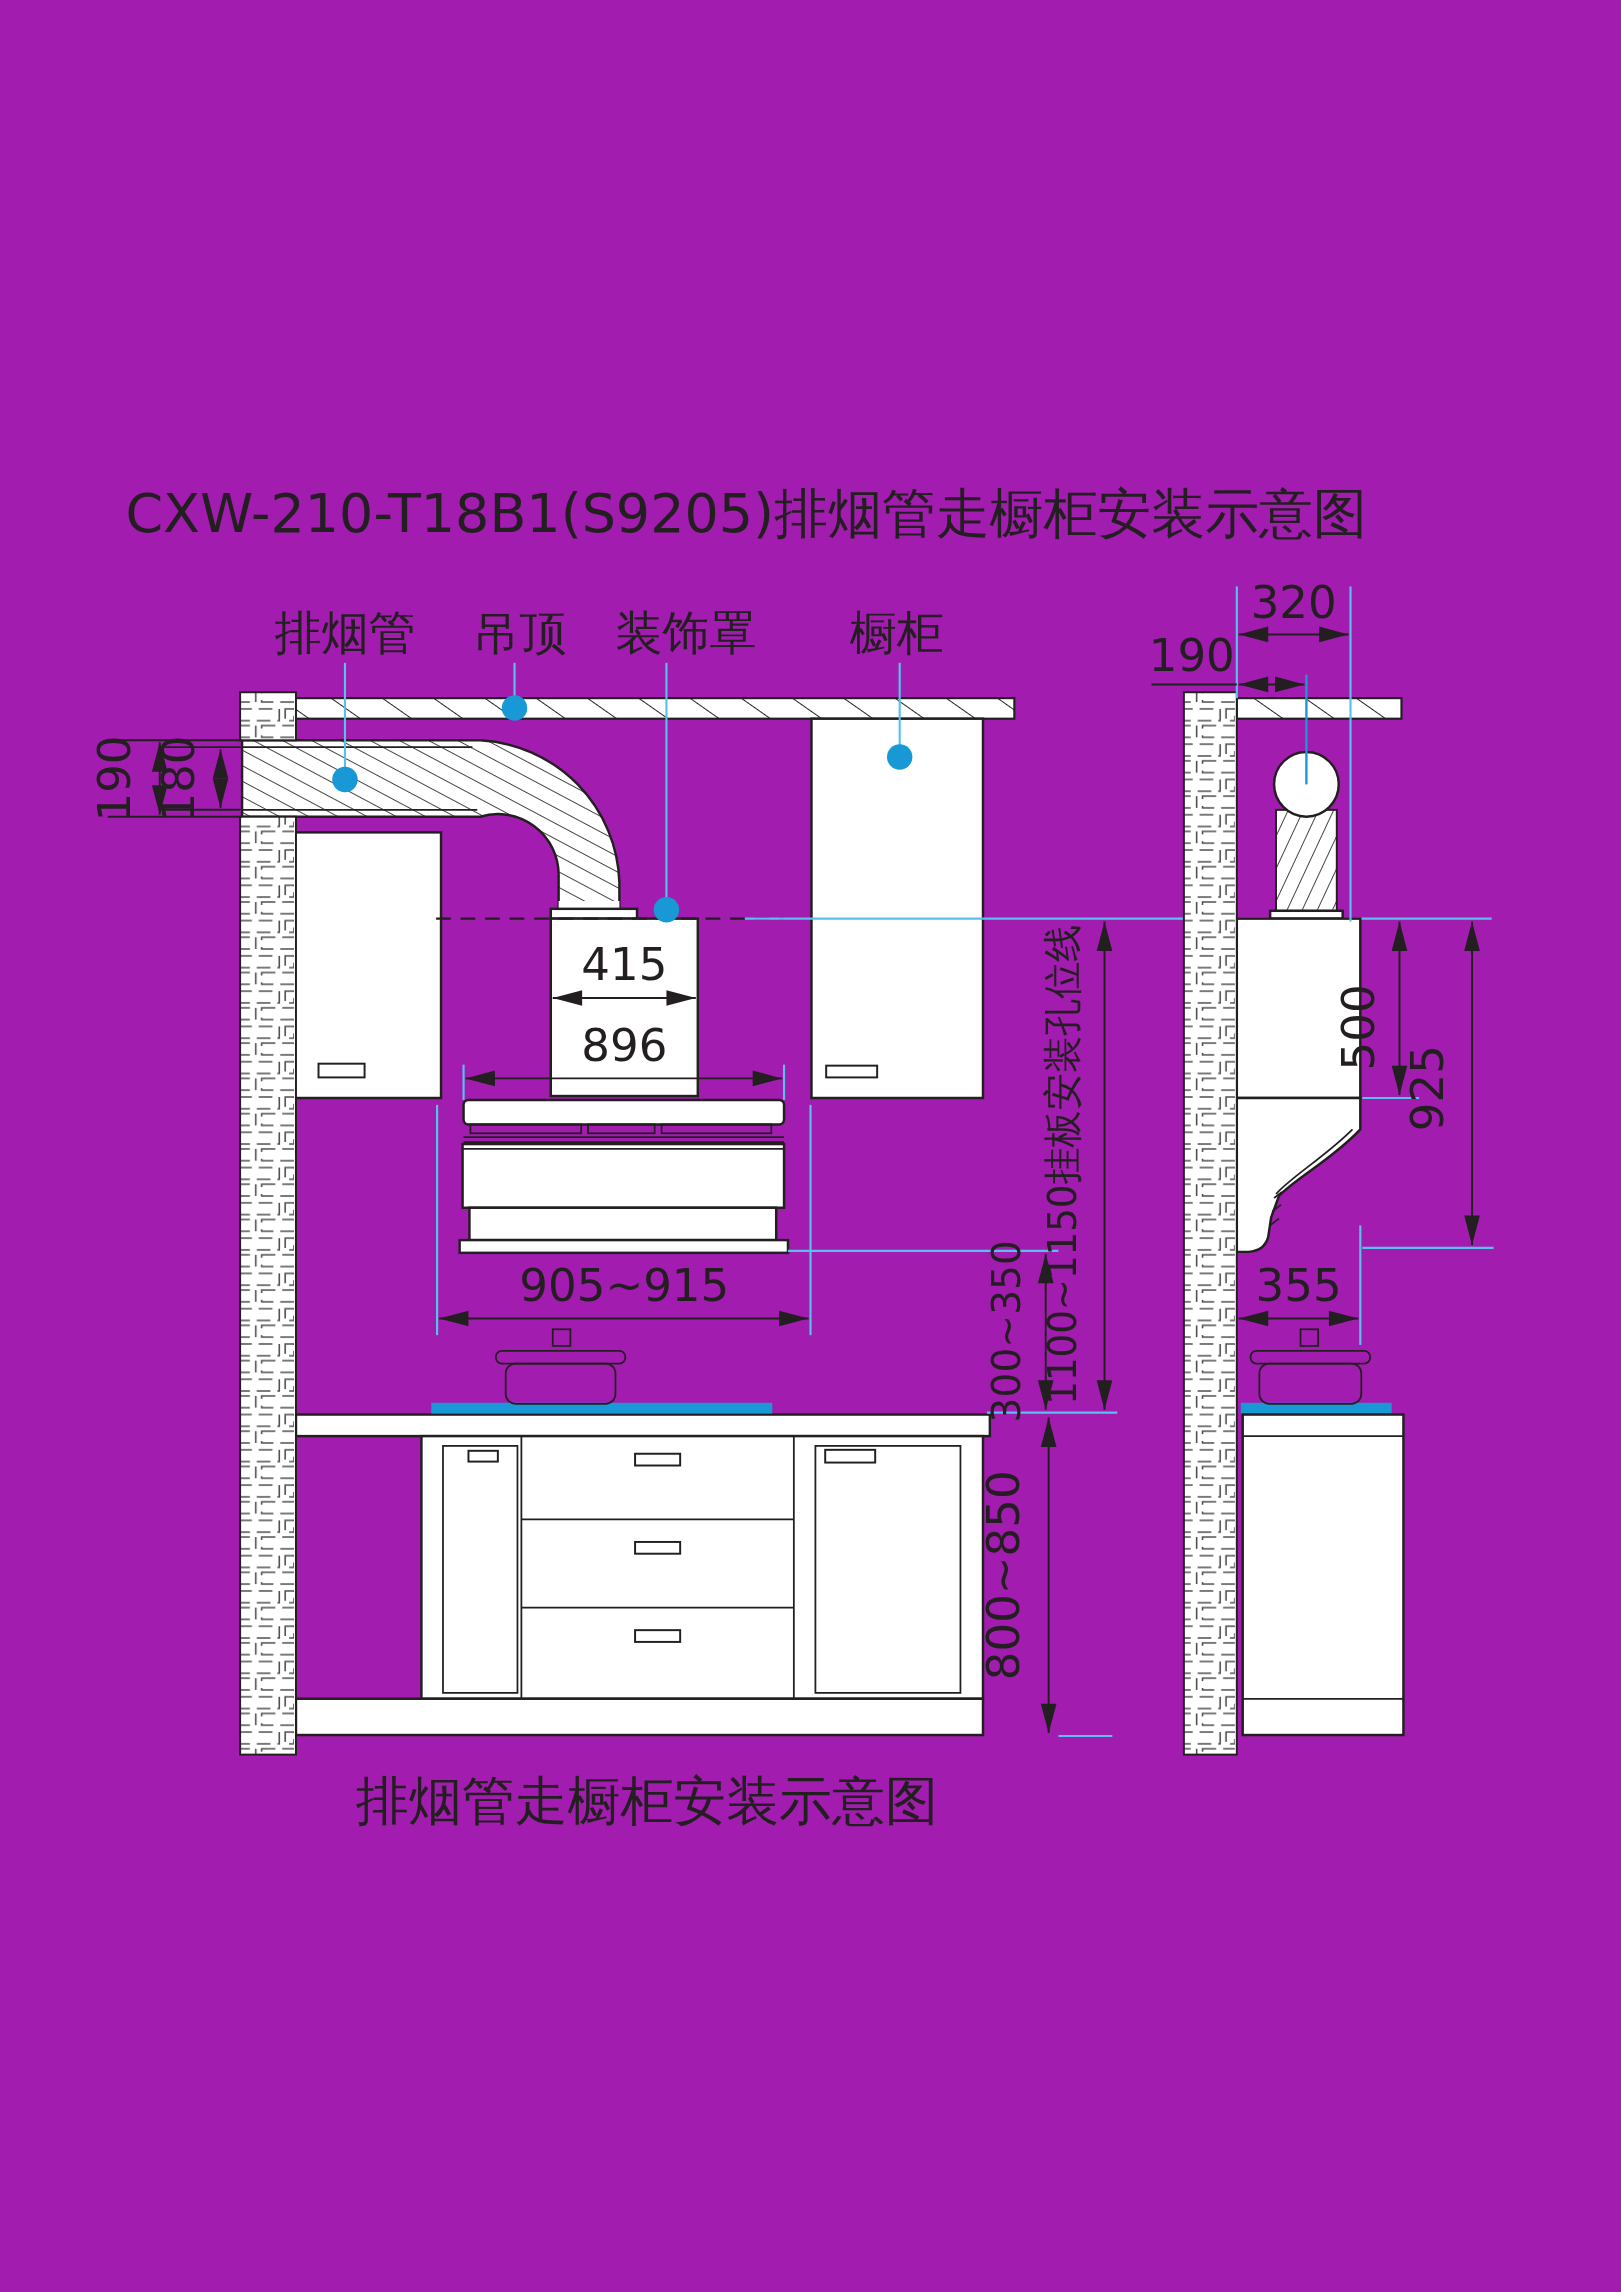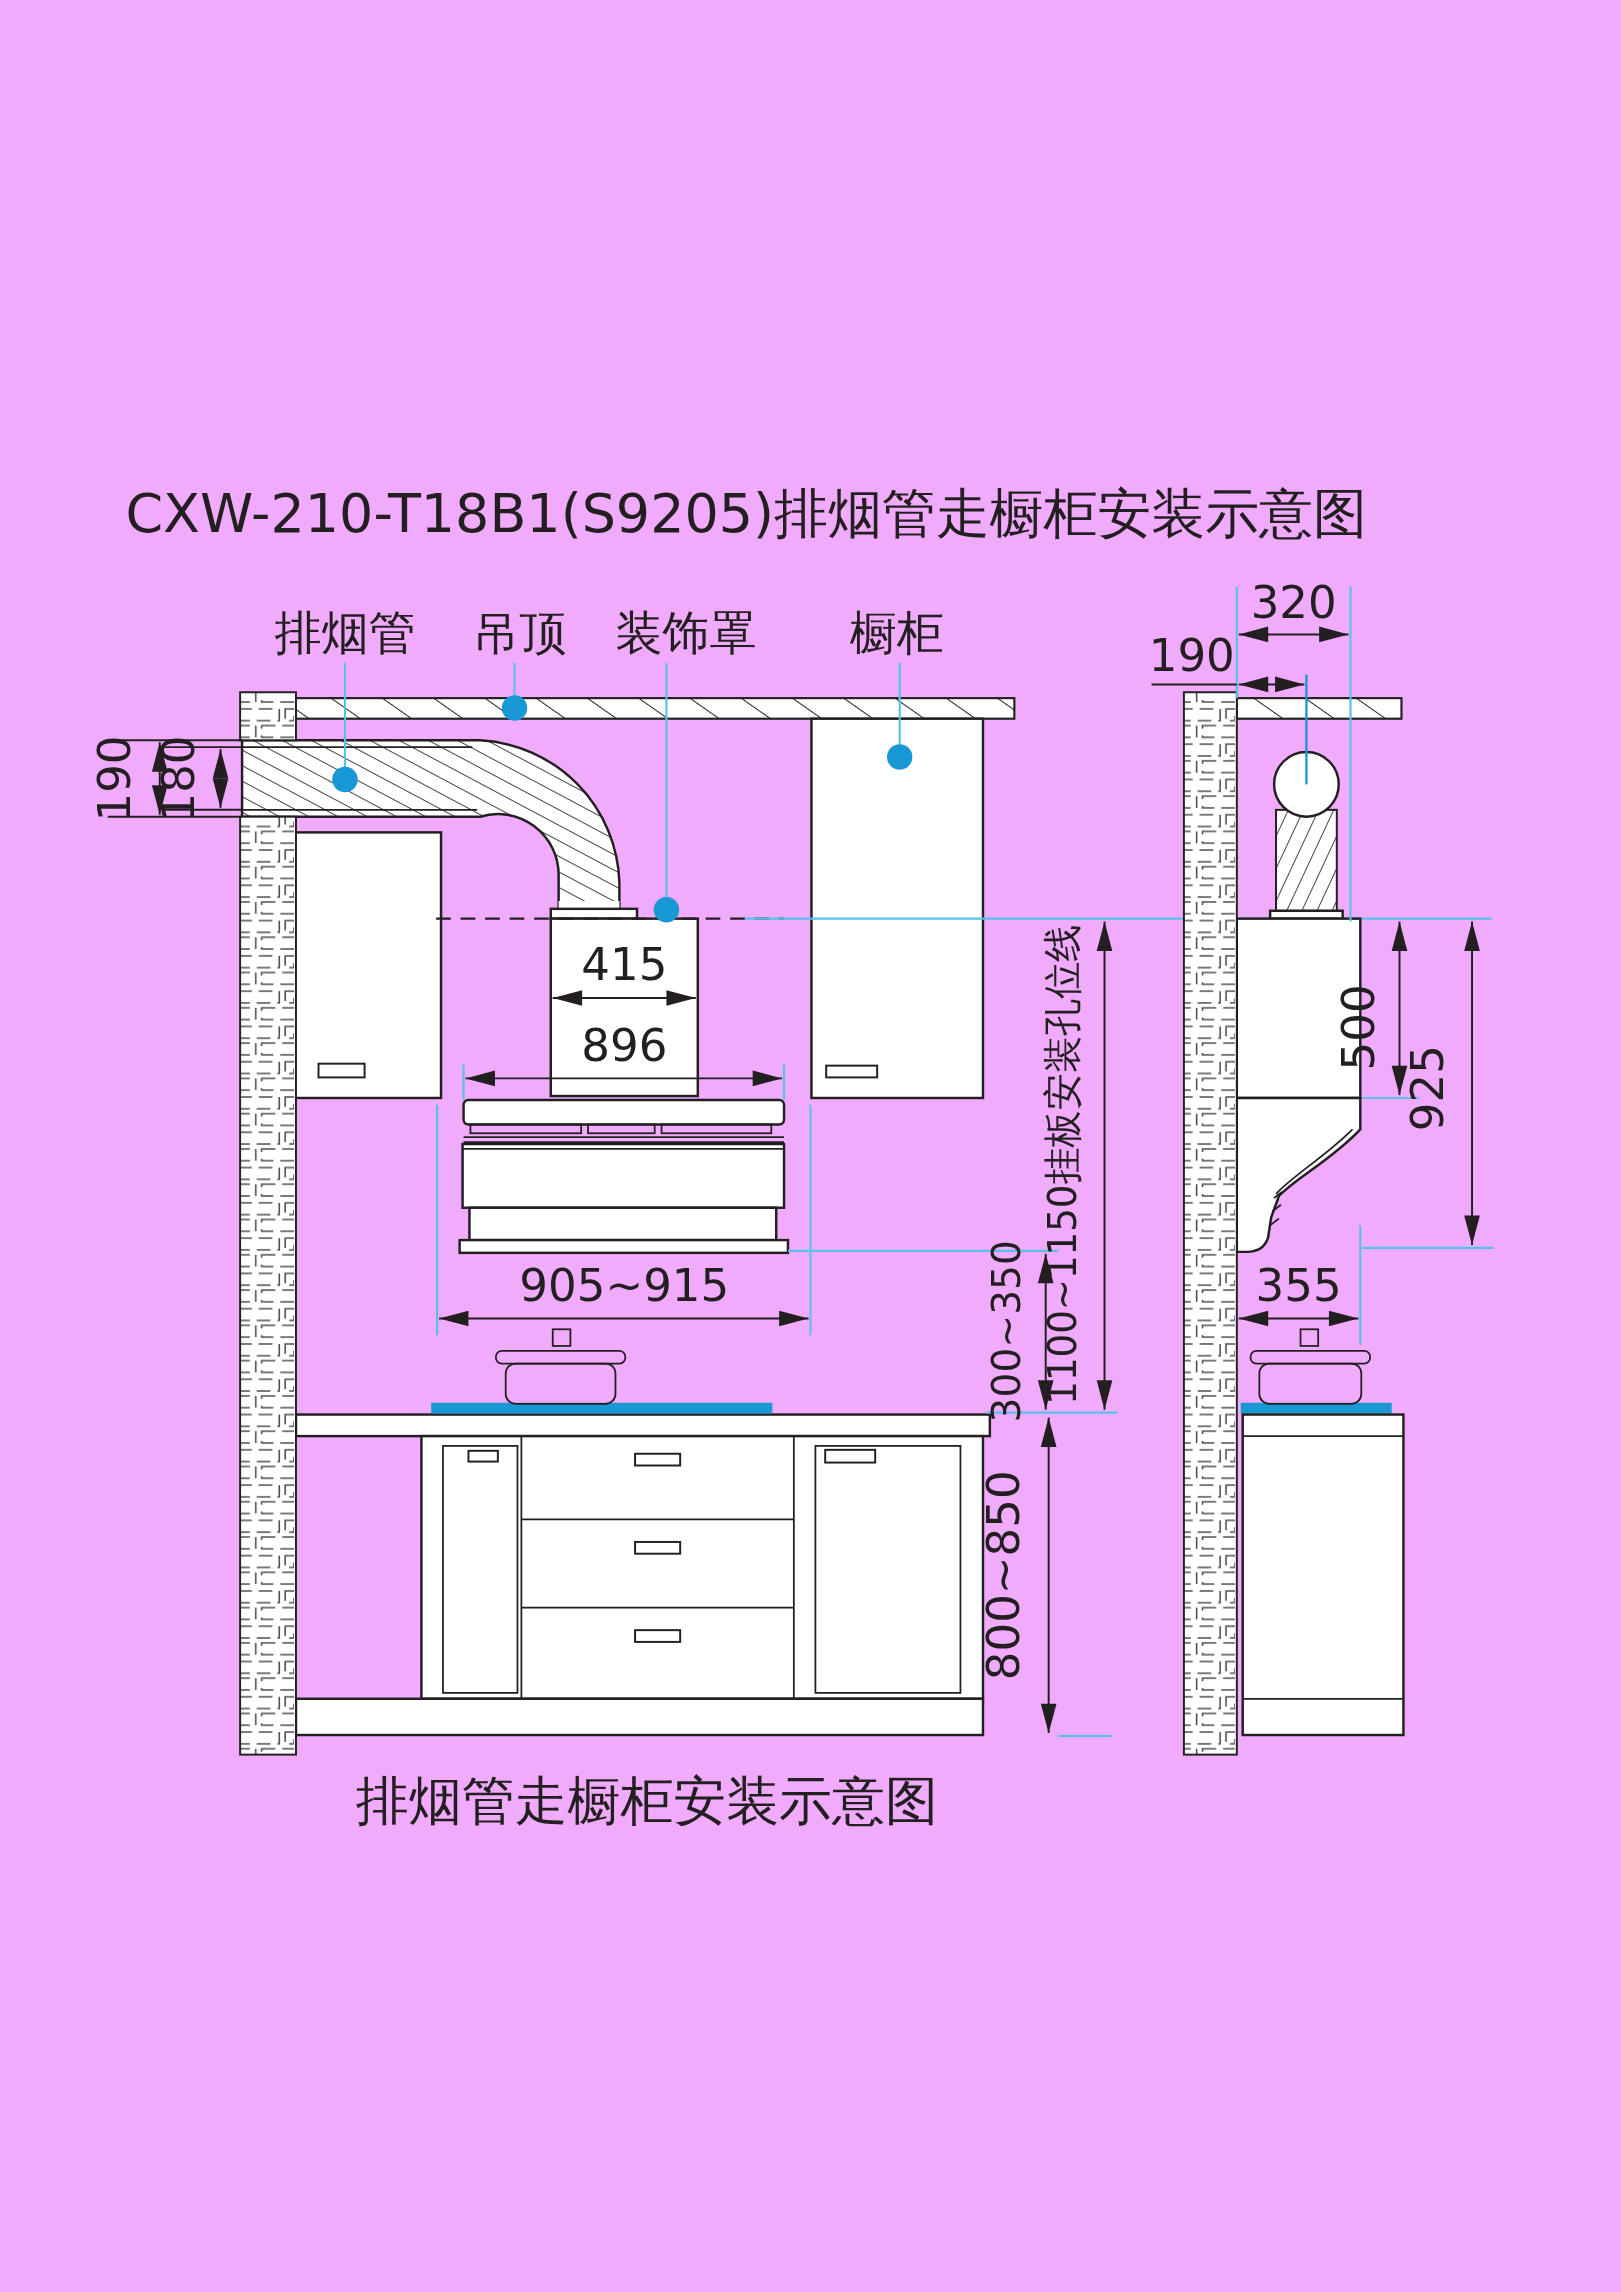--- a/index.html
+++ b/index.html
@@ -1,16 +1,16 @@
 <!DOCTYPE html>
 <html><head>
 <meta charset="utf-8">
 <style>
   html,body{margin:0;padding:0;background:#ffffff;}
-  .page{position:relative;width:1621px;height:2293px;background:#f0abfc;overflow:hidden;
+  .page{position:relative;width:1621px;height:2293px;background:#a21caf;overflow:hidden;
         font-family:"DejaVu Sans","Liberation Sans",sans-serif;}
   svg{position:absolute;left:0;top:0;}
   svg text{fill:#231f20;font-family:"DejaVu Sans","Liberation Sans",sans-serif;}
   .outline{fill:#ffffff;stroke:#231f20;stroke-width:2.5;}
   .thin{fill:none;stroke:#231f20;stroke-width:1.8;}
   .ink{stroke:#231f20;fill:none;stroke-width:2.5;}
   .dim{stroke:#231f20;stroke-width:2;fill:none;}
   .cyan{stroke:#56c2ec;stroke-width:2.2;fill:none;}
   .accentline{stroke:#1898d5;stroke-width:2.4;fill:none;}
   .dot{fill:#1898d5;stroke:none;}

